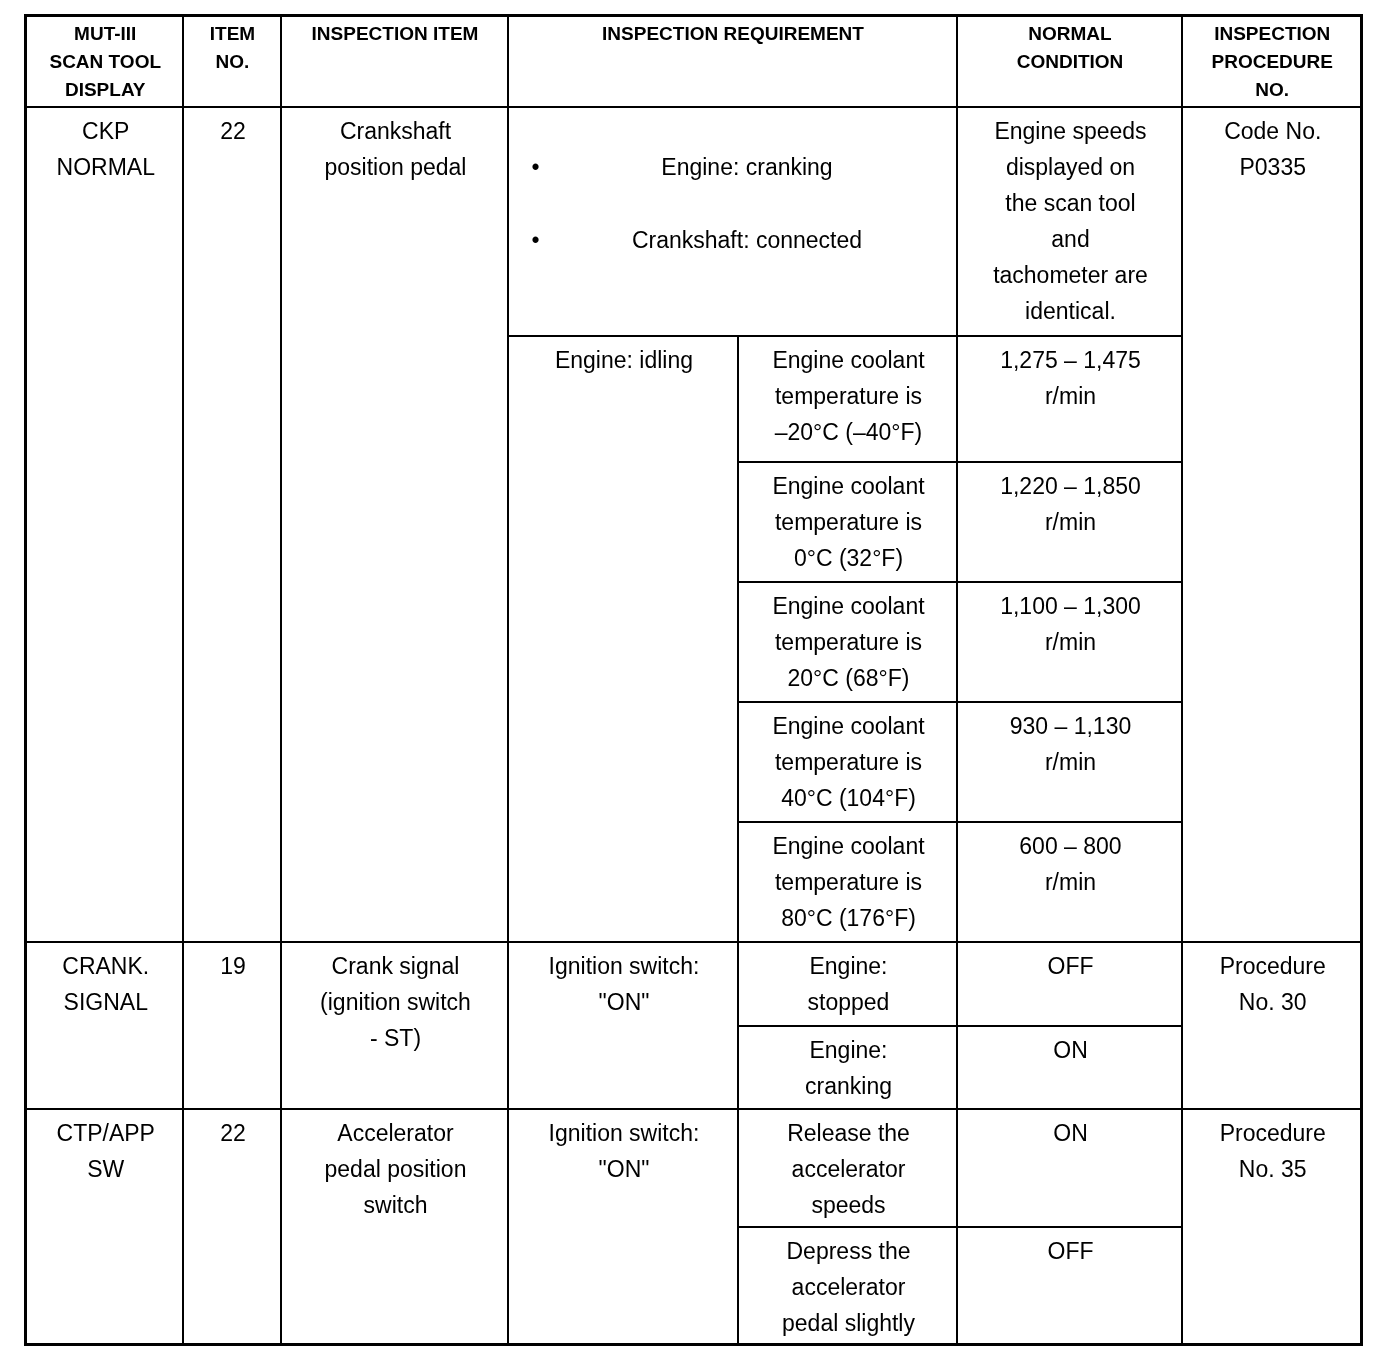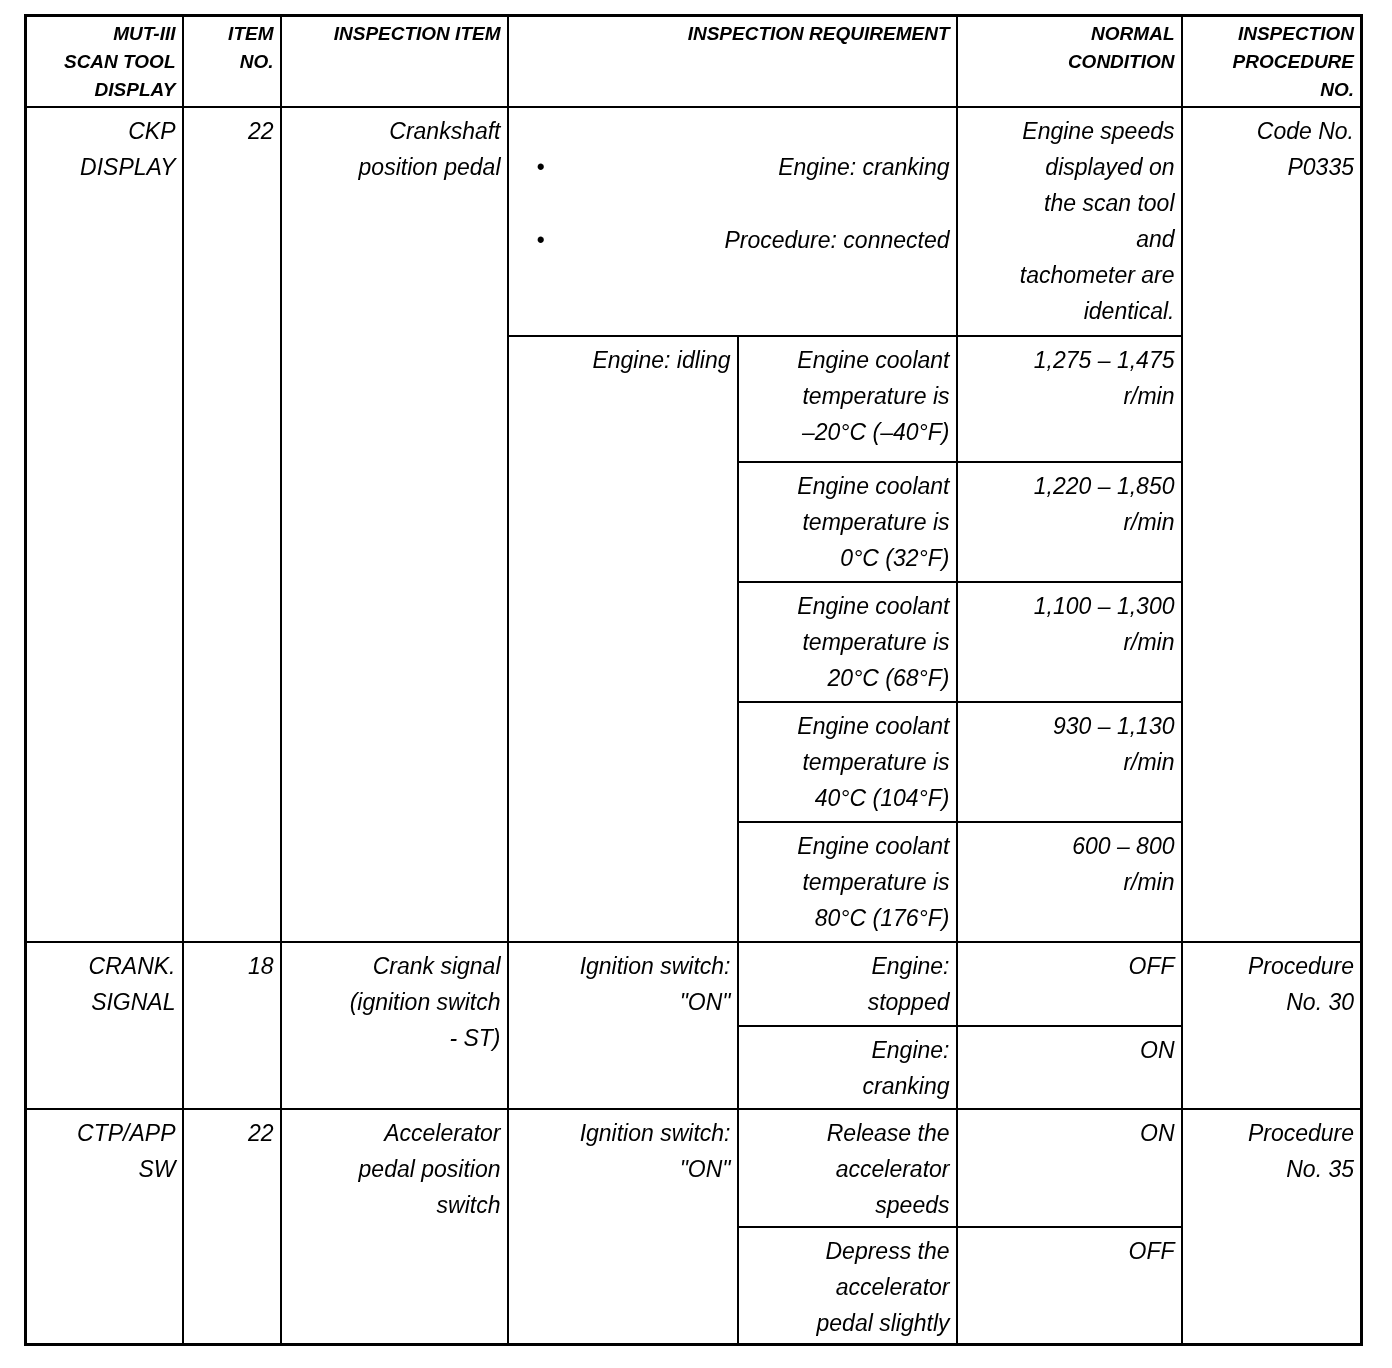--- a/index.html
+++ b/index.html
@@ -15,24 +15,23 @@
     border-collapse: collapse;
     table-layout: fixed;
     width: 1336px;
     margin: 14px 0 0 24px;
     border: 3px solid #000;
   }
   .spec-table th,
   .spec-table td {
     border: 2px solid #000;
     vertical-align: top;
-    text-align: right;
+    text-align: center;
     white-space: pre-line;
     overflow: hidden;
-    font-style: italic;
   }
   .spec-table th {
     font-size: 19px;
     font-weight: bold;
     line-height: 28px;
     padding: 3px 6px 2px 8px;
   }
   .spec-table td {
     font-size: 23px;
     font-weight: normal;
@@ -76,32 +75,32 @@
       <th colspan="2">INSPECTION REQUIREMENT</th>
       <th>NORMAL
 CONDITION</th>
       <th>INSPECTION
 PROCEDURE
 NO.</th>
     </tr>
 
     <tr style="height:229px">
       <td rowspan="6">CKP
-DISPLAY</td>
+NORMAL</td>
       <td rowspan="6">22</td>
       <td rowspan="6">Crankshaft
 position pedal</td>
       <td colspan="2">
         <div class="bullet-row">
           <span class="bullet">•</span>
           <span class="bullet-text">Engine: cranking</span>
         </div>
         <div class="bullet-row">
           <span class="bullet">•</span>
-          <span class="bullet-text">Procedure: connected</span>
+          <span class="bullet-text">Crankshaft: connected</span>
         </div>
       </td>
       <td>Engine speeds
 displayed on
 the scan tool
 and
 tachometer are
 identical.</td>
       <td rowspan="6">Code No.
 P0335</td>
@@ -140,21 +139,21 @@
       <td>Engine coolant
 temperature is
 80°C (176°F)</td>
       <td>600 – 800
 r/min</td>
     </tr>
 
     <tr style="height:84px">
       <td rowspan="2">CRANK.
 SIGNAL</td>
-      <td rowspan="2">18</td>
+      <td rowspan="2">19</td>
       <td rowspan="2">Crank signal
 (ignition switch
 - ST)</td>
       <td rowspan="2">Ignition switch:
 "ON"</td>
       <td>Engine:
 stopped</td>
       <td>OFF</td>
       <td rowspan="2">Procedure
 No. 30</td>

